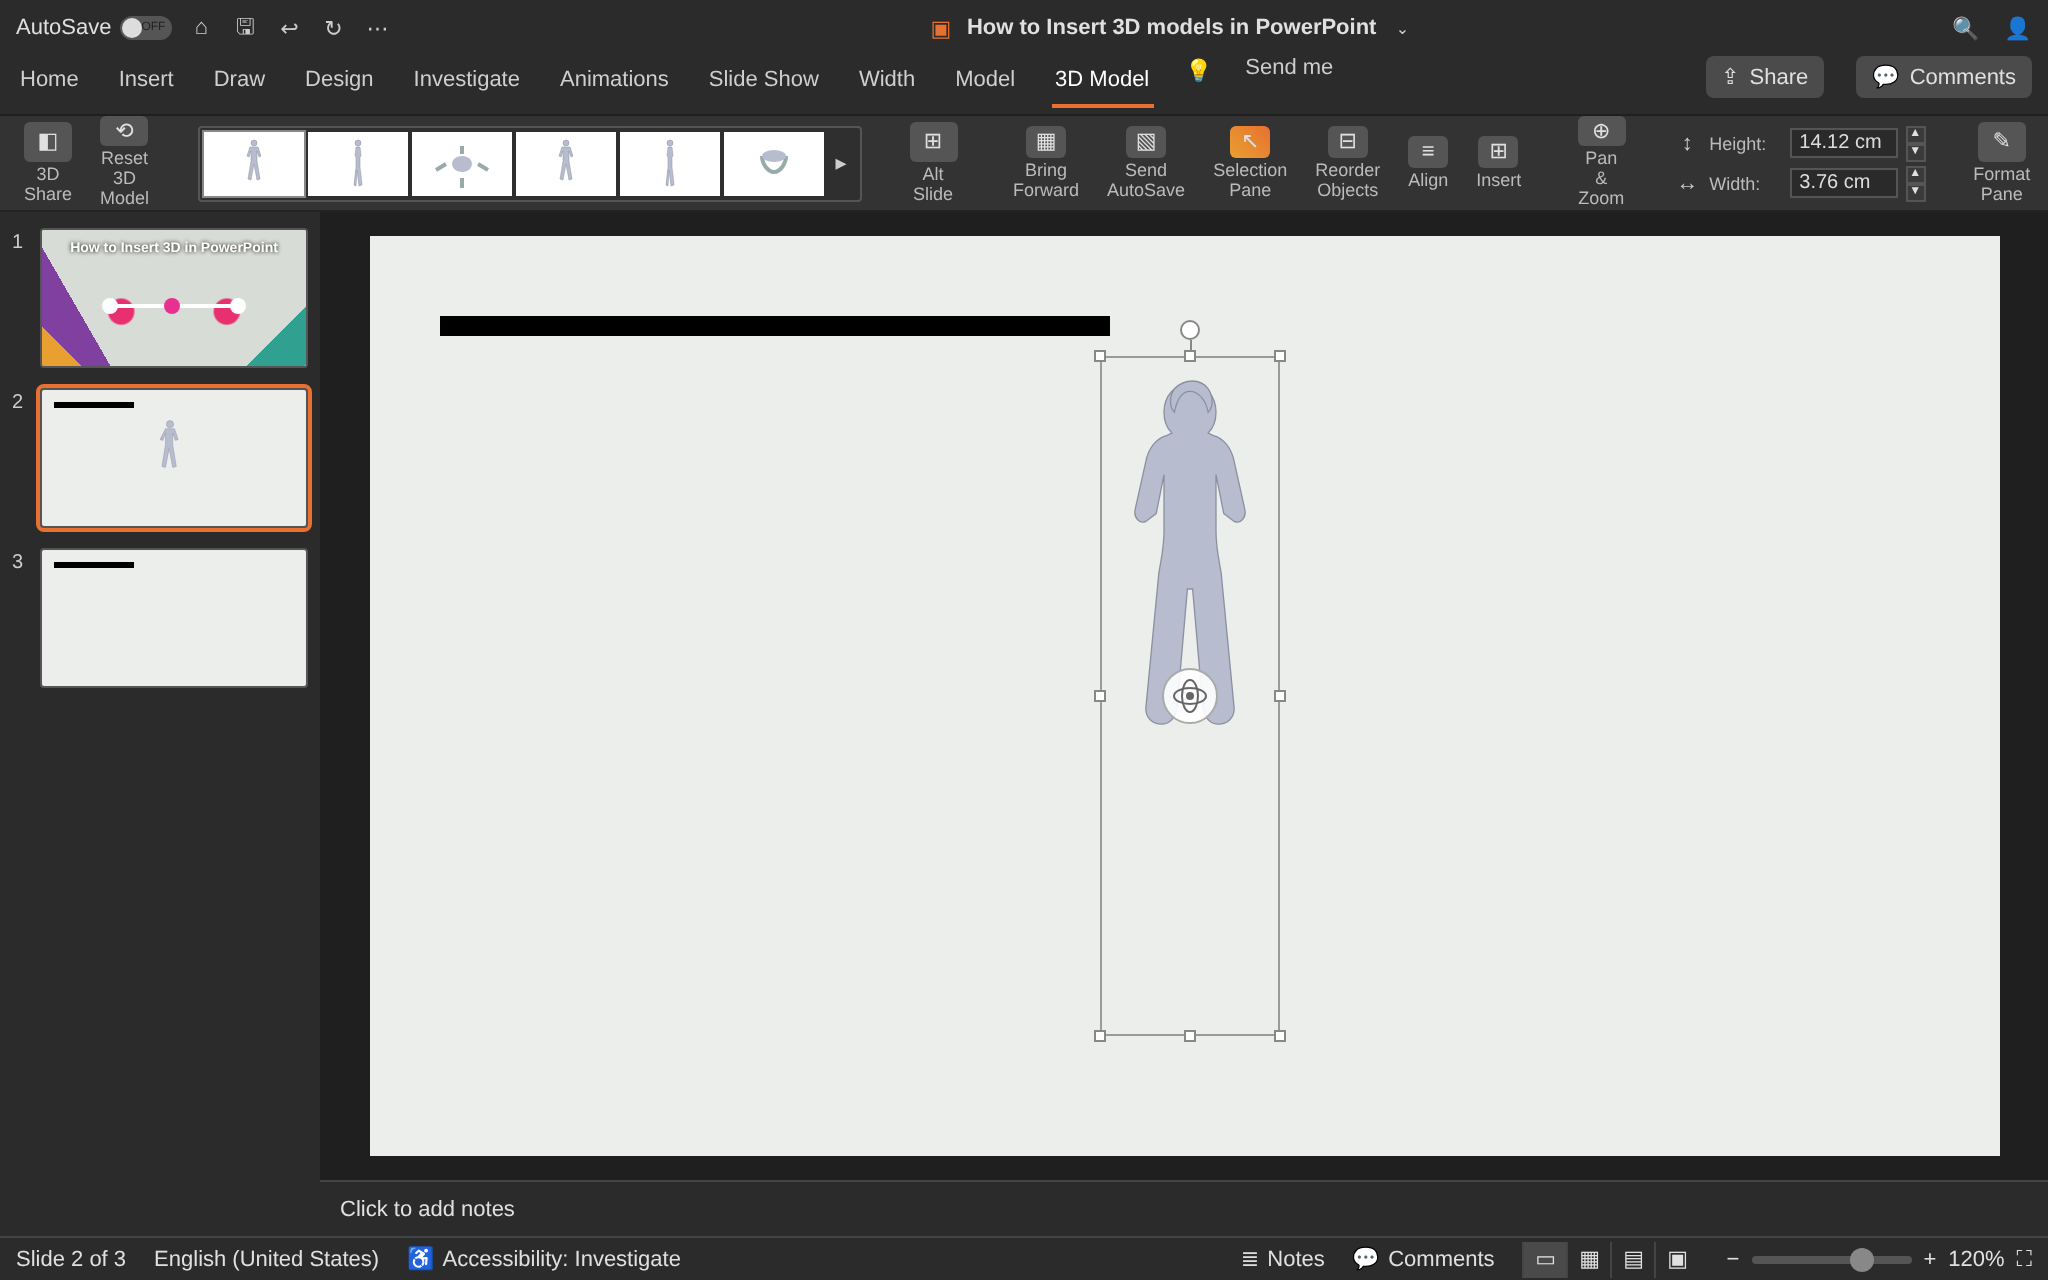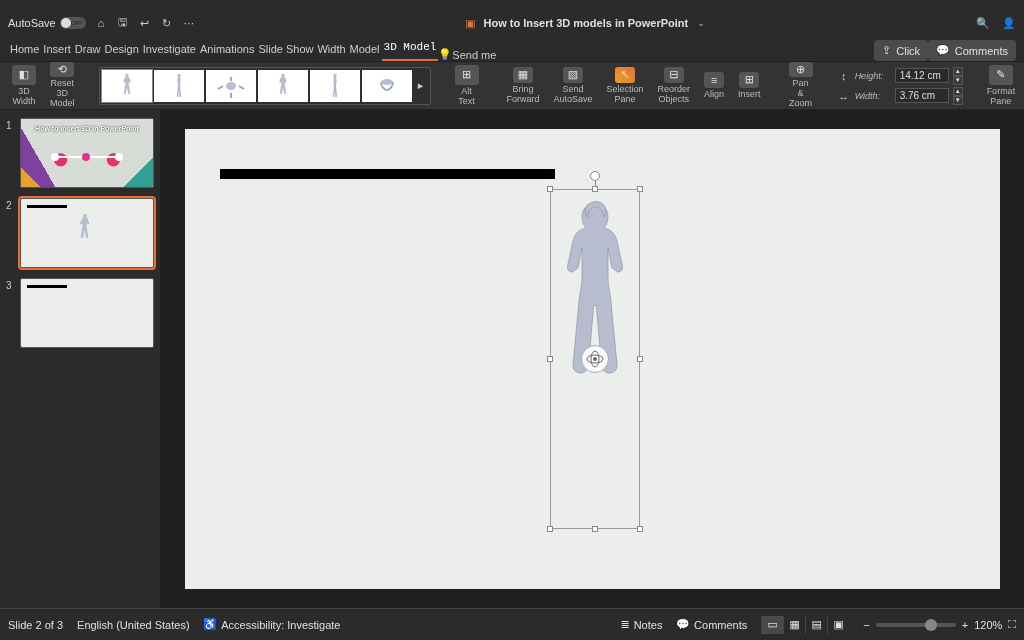--- a/index.html
+++ b/index.html
@@ -9,52 +9,52 @@
     --border:#4a4a4a;
     --text:#e0e0e0;
     --text2:#cfcfcf;
     --accent:#e87030;
     --slide:#ebeeea;
     --grey:#8a8a8a;
   }
   *{box-sizing:border-box;font-family:-apple-system,Segoe UI,Helvetica,Arial,sans-serif;font-size:11px;color:var(--text);}
   body{margin:0;background:var(--bg);width:1024px;height:640px;overflow:hidden;display:flex;flex-direction:column;}
   
-  .titlebar{height:28px;display:flex;align-items:flex-start;padding:16px 8px;gap:8px;background:var(--bg);}
+  .titlebar{height:28px;display:flex;align-items:center;padding:4px 8px;gap:8px;background:var(--bg);}
   .titlebar .left{display:flex;align-items:center;gap:8px;}
   .titlebar .center{flex:1;display:flex;justify-content:center;align-items:center;gap:6px;font-size:12px;}
   .titlebar .right{display:flex;align-items:center;gap:12px;}
   .autosave{display:flex;align-items:center;gap:4px;}
   .switch{width:26px;height:12px;border-radius:6px;background:#555;display:flex;align-items:center;padding:0 1px;position:relative;}
   .switch .knob{width:10px;height:10px;border-radius:50%;background:#ddd;}
   .switch .off{position:absolute;right:3px;font-size:6px;color:#222;}
   .ticon{width:14px;height:14px;display:inline-flex;align-items:center;justify-content:center;color:#ccc;}
   
-  .tabs{height:30px;display:flex;align-items:flex-end;padding:0 8px;gap:0;background:var(--bg);border-bottom:1px solid #1f1f1f;}
+  .tabs{height:30px;display:flex;align-items:flex-start;padding:0 8px;gap:16px;background:var(--bg);border-bottom:1px solid #1f1f1f;}
   .tab{color:var(--text2);padding:6px 2px;cursor:pointer;}
-  .tab.active{color:#fff;border-bottom:2px solid var(--accent);font-family:Liberation Mono, monospace;}
+  .tab.active{color:#fff;border-bottom:2px solid var(--accent);}
   .tabs .spacer{flex:1;}
   .pillbtn{background:#4b4b4b;border-radius:4px;padding:4px 8px;display:flex;align-items:center;gap:5px;cursor:pointer;}
   
   .ribbon{height:48px;background:var(--bg2);display:flex;align-items:center;padding:0 8px;gap:6px;border-bottom:1px solid #222;}
   .rgroup{display:flex;flex-direction:column;align-items:center;justify-content:center;gap:2px;padding:0 4px;height:100%;}
   .rgroup .lbl{font-size:9px;color:#bbb;text-align:center;line-height:1.1;}
   .ricon{width:24px;height:20px;background:#555;border-radius:3px;display:flex;align-items:center;justify-content:center;}
   .rgroup.small .ricon{width:20px;height:16px;}
   .vdiv{width:1px;height:40px;background:#555;margin:0 4px;}
   
   .viewsgal{display:flex;align-items:center;background:#2f2f2f;border:1px solid #555;border-radius:2px;padding:2px;gap:2px;height:38px;}
   .viewthumb{width:50px;height:32px;background:#fff;display:flex;align-items:center;justify-content:center;}
   .viewthumb svg{width:40px;height:28px;}
   .viewthumb.sel{outline:1px solid #888;}
   .galmore{width:14px;height:32px;display:flex;align-items:center;justify-content:center;color:#ccc;cursor:pointer;}
   
   .sizebox{display:flex;flex-direction:column;gap:2px;justify-content:center;}
   .sizerow{display:flex;align-items:center;gap:4px;}
-  .sizerow .slabel{width:36px;font-size:9px;color:#bbb;font-style:italic;}
+  .sizerow .slabel{width:36px;font-size:9px;color:#bbb;}
   .sizerow input{width:54px;background:#2a2a2a;border:1px solid #555;color:#ddd;font-size:10px;padding:1px 4px;}
   .stepper{width:10px;height:18px;display:flex;flex-direction:column;}
   .stepper div{flex:1;display:flex;align-items:center;justify-content:center;font-size:6px;background:#3a3a3a;border:1px solid #555;cursor:pointer;}
   
   .body{flex:1;display:flex;min-height:0;}
   .thumbs{width:160px;background:#2b2b2b;padding:8px 6px;overflow:auto;}
   .trow{display:flex;gap:4px;margin-bottom:10px;}
   .tnum{width:10px;font-size:10px;color:#ccc;padding-top:2px;}
   .thumb{flex:1;height:70px;background:var(--slide);border:1px solid #555;border-radius:2px;position:relative;overflow:hidden;}
   .thumb.sel{outline:2px solid var(--accent);}
@@ -69,21 +69,21 @@
   .h-tl{left:-3px;top:-3px;} .h-tr{right:-3px;top:-3px;}
   .h-bl{left:-3px;bottom:-3px;} .h-br{right:-3px;bottom:-3px;}
   .h-t{left:calc(50% - 3px);top:-3px;} .h-b{left:calc(50% - 3px);bottom:-3px;}
   .h-l{left:-3px;top:calc(50% - 3px);} .h-r{right:-3px;top:calc(50% - 3px);}
   .rotate{position:absolute;left:calc(50% - 5px);top:-18px;width:10px;height:10px;border:1px solid #888;border-radius:50%;background:#fff;}
   .rotate::after{content:"";position:absolute;left:4px;top:9px;width:1px;height:6px;background:#888;}
   .orbit{position:absolute;left:calc(50% - 14px);top:calc(50% - 14px);width:28px;height:28px;border-radius:50%;background:rgba(255,255,255,0.9);display:flex;align-items:center;justify-content:center;border:1px solid #aaa;cursor:grab;}
   
   .notes{height:28px;background:var(--bg);border-top:1px solid #444;display:flex;align-items:center;padding:0 10px;color:#bbb;cursor:text;}
   
-  .status{height:32px;background:#2b2b2b;border-top:1px solid #444;display:flex;align-items:center;padding:0 8px;gap:14px;}
+  .status{height:22px;background:#2b2b2b;border-top:1px solid #444;display:flex;align-items:center;padding:0 8px;gap:14px;}
   .status .fill{flex:1;}
   .sbtn{display:flex;align-items:center;gap:4px;cursor:pointer;color:#ccc;}
   .viewbtns{display:flex;align-items:center;gap:0;}
   .viewbtn{width:22px;height:18px;display:flex;align-items:center;justify-content:center;border-left:1px solid #444;cursor:pointer;}
   .viewbtn.active{background:#4a4a4a;}
   .zoom{display:flex;align-items:center;gap:6px;}
   .zslider{width:80px;height:4px;background:#555;border-radius:2px;position:relative;}
   .zslider .zthumb{position:absolute;left:62%;top:-4px;width:12px;height:12px;border-radius:50%;background:#888;}
   
   .human path{fill:#b7bdcf;stroke:#8b90a0;stroke-width:0.5;}
@@ -126,32 +126,32 @@
   <span class="tab">Animations</span>
   <span class="tab">Slide Show</span>
   <span class="tab">Width</span>
   <span class="tab">Model</span>
   <span class="tab active">3D Model</span>
   <span class="ticon">💡</span>
   <span style="color:#ccc;">Send me</span>
   <div class="spacer"></div>
   <div class="pillbtn">
     <span>⇪</span>
-    <span>Click</span>
+    <span>Share</span>
   </div>
   <div class="pillbtn">
     <span>💬</span>
     <span>Comments</span>
   </div>
 </div>
 
 <div class="ribbon">
   <div class="rgroup">
     <div class="ricon">◧</div>
-    <div class="lbl">3D Width</div>
+    <div class="lbl">3D Share</div>
   </div>
   <div class="rgroup">
     <div class="ricon">⟲</div>
     <div class="lbl">Reset 3D Model</div>
   </div>
   <div class="vdiv"></div>
 
   <div class="viewsgal">
     <div class="viewthumb sel">
         <svg class="human" viewBox="0 0 40 56">
@@ -183,21 +183,21 @@
         <svg viewBox="0 0 40 28">
           <path d="M14 10c0 4 3 8 6 8s6-4 6-8" fill="none" stroke="#9aa" stroke-width="2"></path>
           <ellipse cx="20" cy="10" rx="6" ry="3" fill="#b7bdcf"></ellipse>
         </svg>
       </div>
     <div class="galmore">▸</div>
   </div>
   <div class="vdiv"></div>
   <div class="rgroup">
     <div class="ricon">⊞</div>
-    <div class="lbl">Alt Text</div>
+    <div class="lbl">Alt Slide</div>
   </div>
   <div class="vdiv"></div>
   <div class="rgroup small">
     <div class="ricon">▦</div>
     <div class="lbl">Bring Forward</div>
   </div>
   <div class="rgroup small">
     <div class="ricon">▧</div>
     <div class="lbl">Send AutoSave</div>
   </div>
@@ -316,20 +316,23 @@
           <div class="orbit">
             <svg width="20" height="20" viewBox="0 0 20 20">
                 <ellipse cx="10" cy="10" rx="8" ry="4" fill="none" stroke="#666"></ellipse>
                 <ellipse cx="10" cy="10" rx="4" ry="8" fill="none" stroke="#666"></ellipse>
                 <circle cx="10" cy="10" r="2" fill="#666"></circle>
               </svg>
           </div>
         </div>
       </div>
     </div>
+    <div class="notes">
+      <span>Click to add notes</span>
+    </div>
   </div>
 </div>
 
 <div class="status">
   <span>Slide 2 of 3</span>
   <span>English (United States)</span>
   <span class="sbtn">
     <span>♿</span>
     <span>Accessibility: Investigate</span>
   </span>

